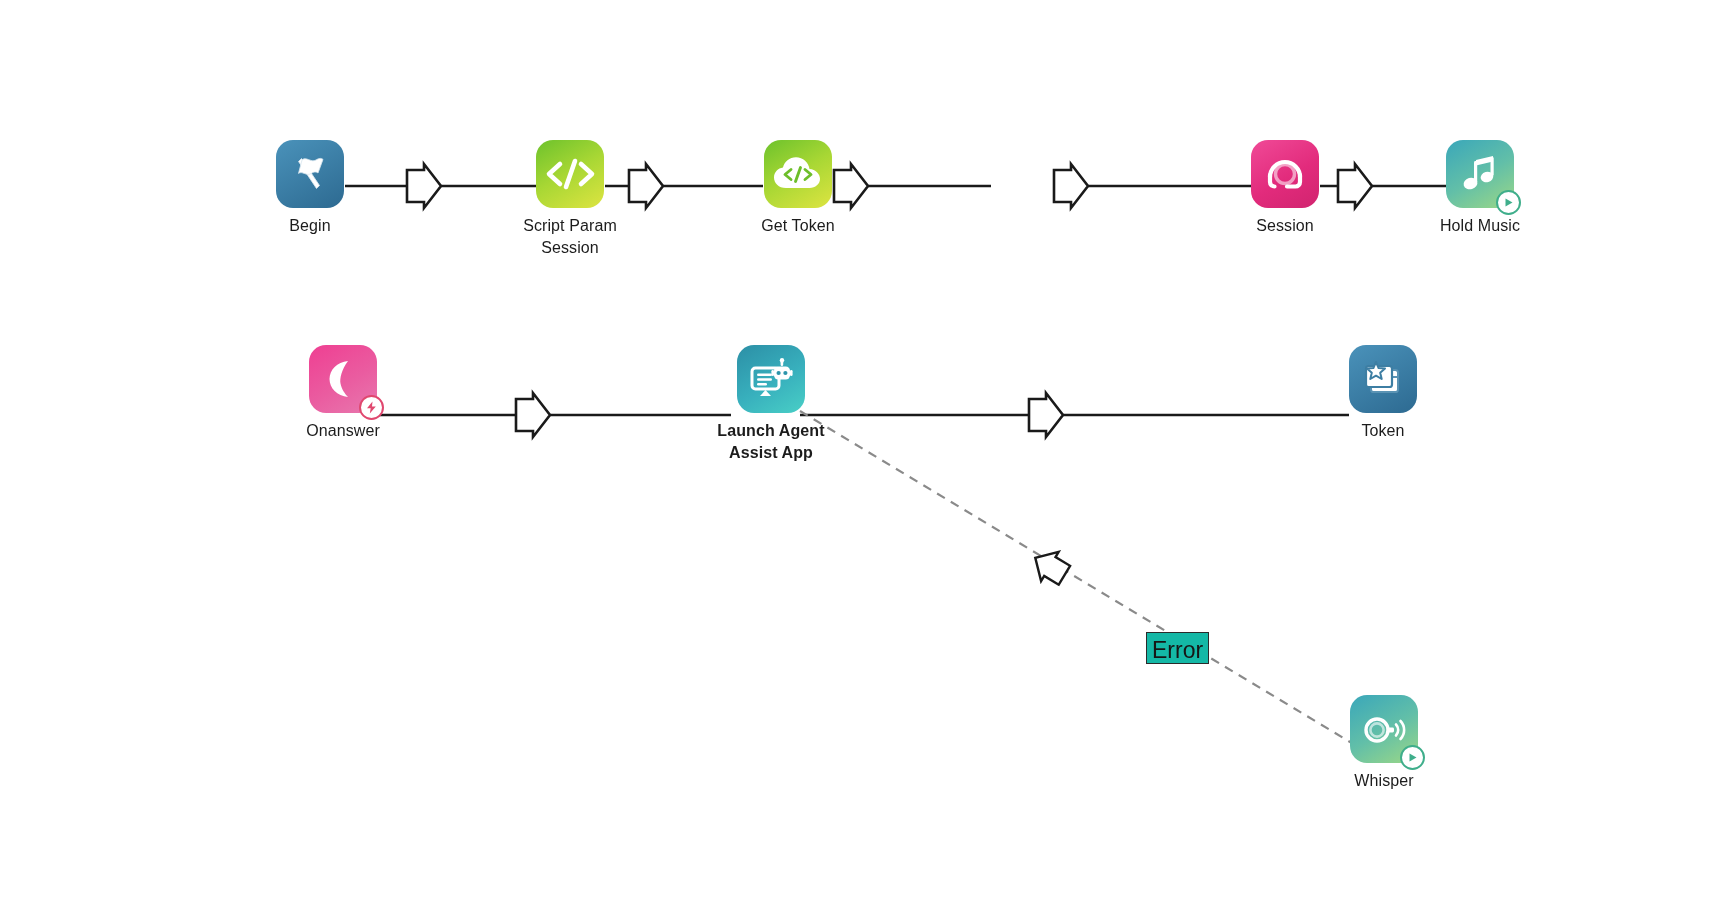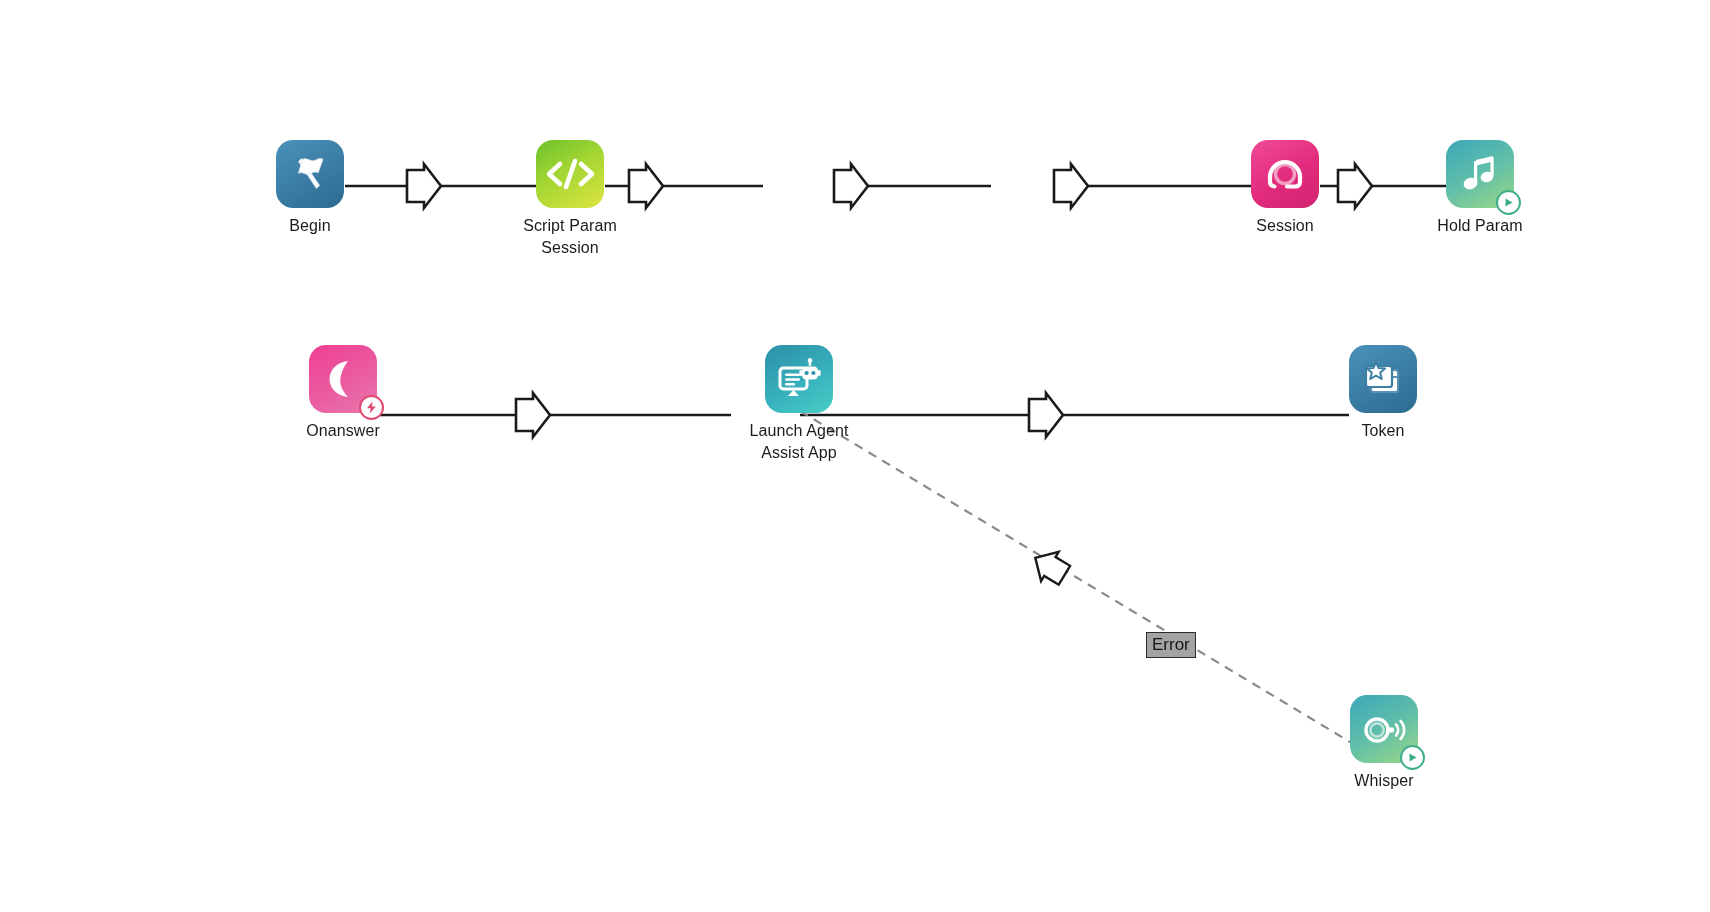--- a/index.html
+++ b/index.html
@@ -80,26 +80,26 @@
     font-size: 16px;
     line-height: 22px;
     color: #1c1c1c;
     letter-spacing: 0.1px;
     white-space: pre-line;
   }
 
   
   .edge-label {
     position: absolute;
-    background: #a3a3a3;
+    background: #14b8a6;
     border: 1.6px solid #2b2b2b;
     color: #161616;
-    font-size: 17px;
+    font-size: 23px;
     line-height: 19px;
-    padding: 2px 5px 3px 5px;
+    padding: 8px 5px 3px 5px;
     white-space: nowrap;
   }
 </style>
 </head>
 <body>
 
 <div id="canvas">
 
   <svg id="edges" viewBox="0 0 1710 912" width="1710" height="912" xmlns="http://www.w3.org/2000/svg">
 
@@ -172,20 +172,37 @@
             <line x1="31" y1="7" x2="22" y2="33"></line>
             <polyline points="37,10 48,20 37,30"></polyline>
           </g>
         </svg>
       </div>
     </div>
     <div class="label">Script Param
 Session</div>
   </div>
 
+  <div class="node" style="left:798px; top:140px;">
+    <div class="tile-wrap">
+      <div class="tile" style="background:linear-gradient(150deg,#6dc22c 0%,#a8d734 48%,#dde441 100%);">
+        <svg width="56" height="44" viewBox="0 0 56 44">
+          <path d="M16 36 C8.5 36, 4 31, 4 25.5 C4 20.5, 8 16.2, 13 15.6
+                   C14.2 9.6, 19.6 5.2, 26 5.2 C33 5.2, 38.8 10.4, 39.5 17
+                   C45.6 17.5, 50 21.8, 50 26.8 C50 32, 45.4 36, 39.5 36 Z" fill="#ffffff"></path>
+          <g fill="none" stroke="#6dbe2a" stroke-width="2.9" stroke-linecap="round" stroke-linejoin="round">
+            <polyline points="21,17.5 15,22.5 21,27.5"></polyline>
+            <line x1="30.5" y1="15.5" x2="25.5" y2="29.5"></line>
+            <polyline points="35,17.5 41,22.5 35,27.5"></polyline>
+          </g>
+        </svg>
+      </div>
+    </div>
+    <div class="label">Get Token</div>
+  </div>
 
 
   <div class="node" style="left:1285px; top:140px;">
     <div class="tile-wrap">
       <div class="tile" style="background:linear-gradient(150deg,#f04a97 0%,#e22b7c 55%,#d1246f 100%);">
         <svg width="46" height="46" viewBox="0 0 46 46">
           <g fill="none" stroke="#ffffff" stroke-width="4.2" stroke-linecap="round">
             <path d="M8 26 A15 15 0 1 1 38 26"></path>
             <path d="M8 24 L8 31 A4.5 4.5 0 0 0 12.5 35.5"></path>
             <path d="M38 24 L38 31 A4.5 4.5 0 0 1 33.5 35.5 L25 35.5"></path>
@@ -209,41 +226,41 @@
             <ellipse cx="27" cy="25" rx="6.4" ry="5.2" transform="rotate(-16 27 25)"></ellipse>
           </g>
         </svg>
       </div>
       <div class="badge play">
         <svg width="11" height="11" viewBox="0 0 11 11">
             <polygon points="2.5,1.5 9.5,5.5 2.5,9.5" fill="#3fae8b"></polygon>
           </svg>
       </div>
     </div>
-    <div class="label">Hold Param</div>
+    <div class="label">Hold Music</div>
   </div>
 
   <div class="node" style="left:343px; top:345px;text-align:center;">
     <div class="tile-wrap">
       <div class="tile" style="background:linear-gradient(150deg,#ef3f92 0%,#ea5ca0 55%,#e878ae 100%);">
         <svg width="40" height="46" viewBox="0 0 40 46">
           <path d="M25 5 C14 6, 6.5 14, 6.5 23 C6.5 32, 14 40, 25 41
                    C22 38, 18.5 33, 17.5 27.5 C16.6 22.5, 18.5 14, 25 5 Z" fill="#ffffff"></path>
         </svg>
       </div>
       <div class="badge bolt">
         <svg width="11" height="13" viewBox="0 0 11 13">
           <polygon points="6.5,0.5 1,7.3 4.7,7.3 3.8,12.5 9.8,5.4 6,5.4" fill="#e0486f"></polygon>
         </svg>
       </div>
     </div>
     <div class="label">Onanswer</div>
   </div>
 
-  <div class="node" style="left:799px; top:345px;">
+  <div class="node" style="left:771px; top:345px;font-weight:bold;">
     <div class="tile-wrap">
       <div class="tile" style="background:linear-gradient(150deg,#2c8fa6 0%,#38b0bd 55%,#49cfc6 100%);">
         <svg width="50" height="50" viewBox="0 0 50 50">
 
           <rect x="6" y="14" width="27" height="21" rx="3.4" fill="none" stroke="#ffffff" stroke-width="3"></rect>
           <g fill="#ffffff">
             <rect x="11" y="19.5" width="15" height="2.6" rx="1.3"></rect>
             <rect x="11" y="24.2" width="15" height="2.6" rx="1.3"></rect>
             <rect x="11" y="28.9" width="10" height="2.6" rx="1.3"></rect>
           </g>

